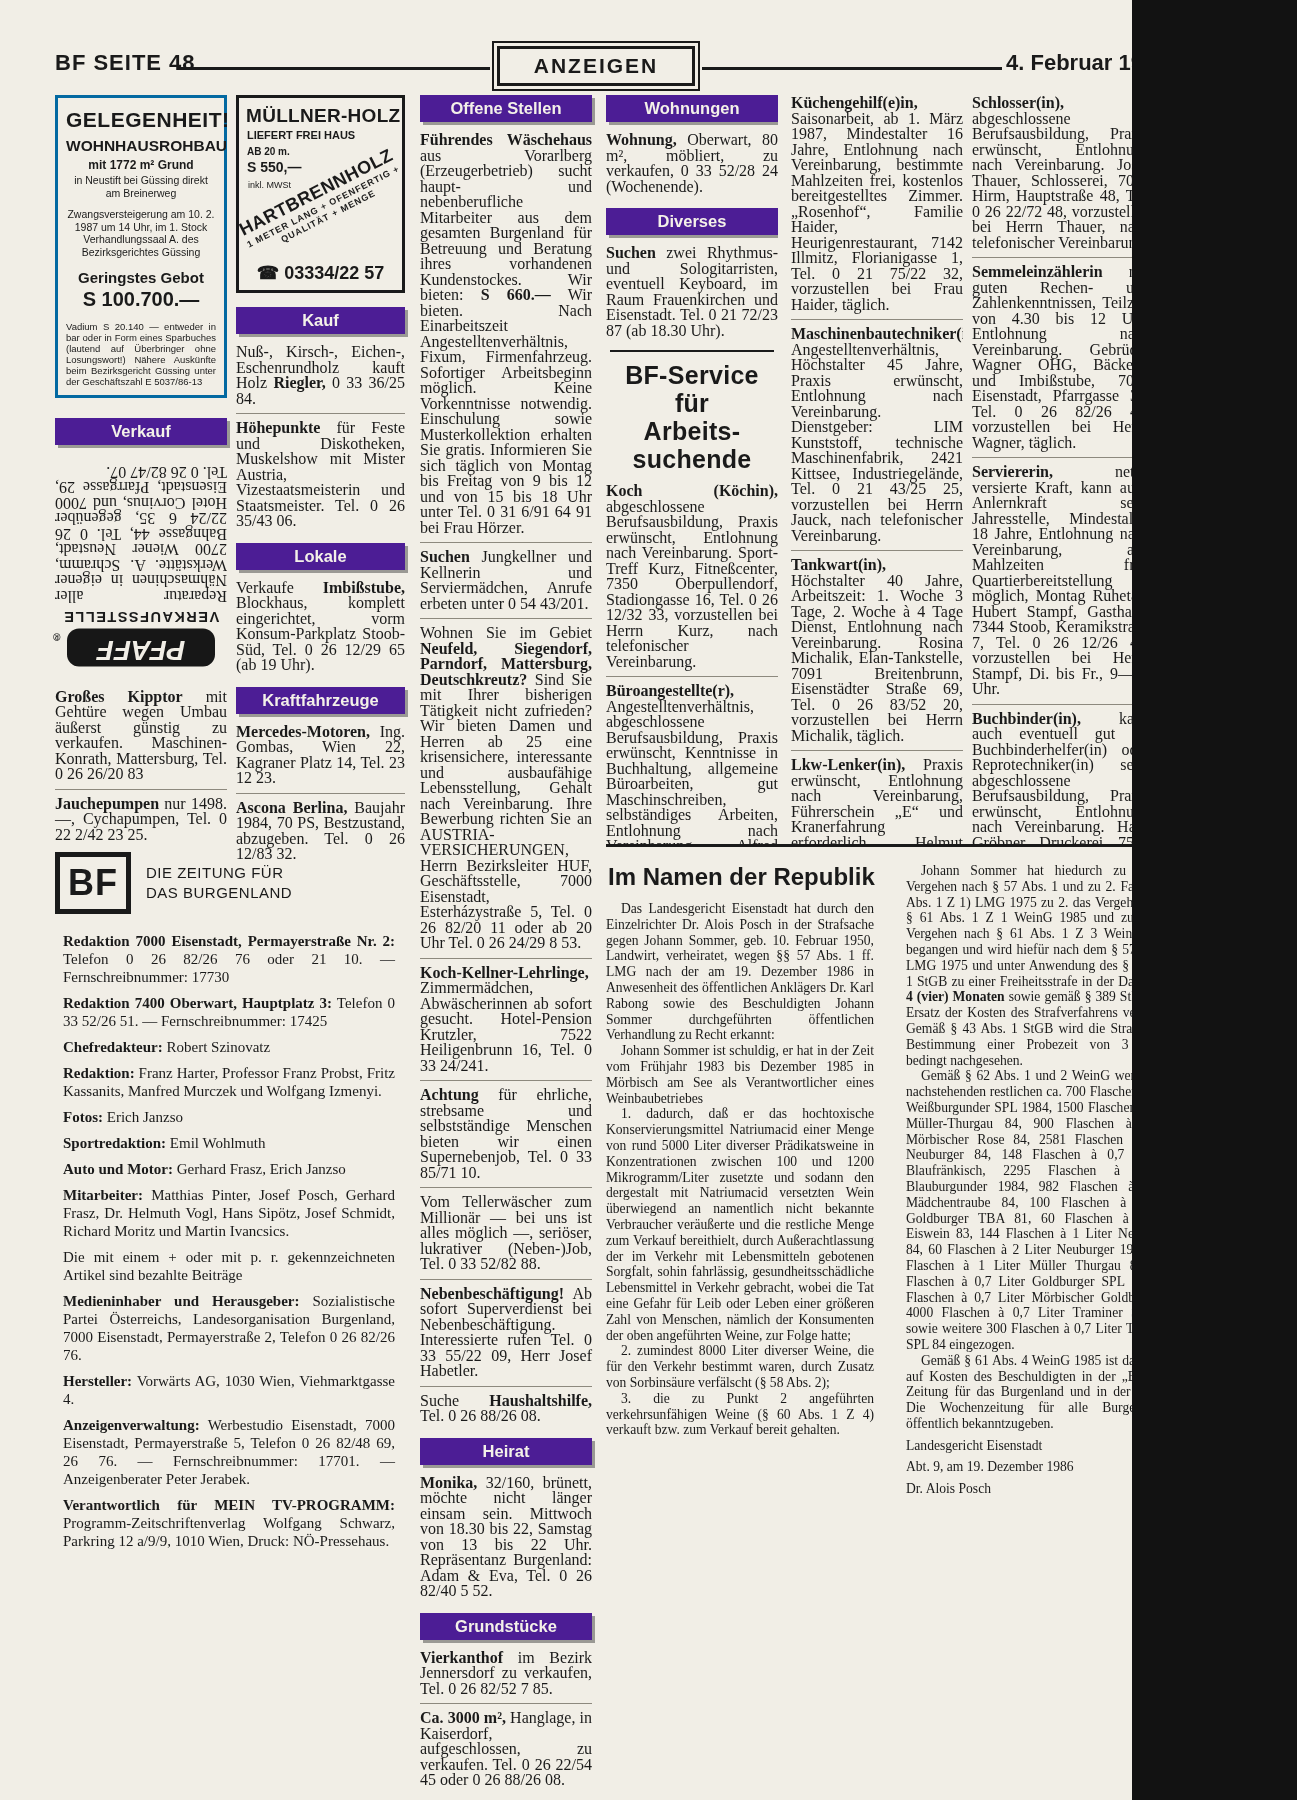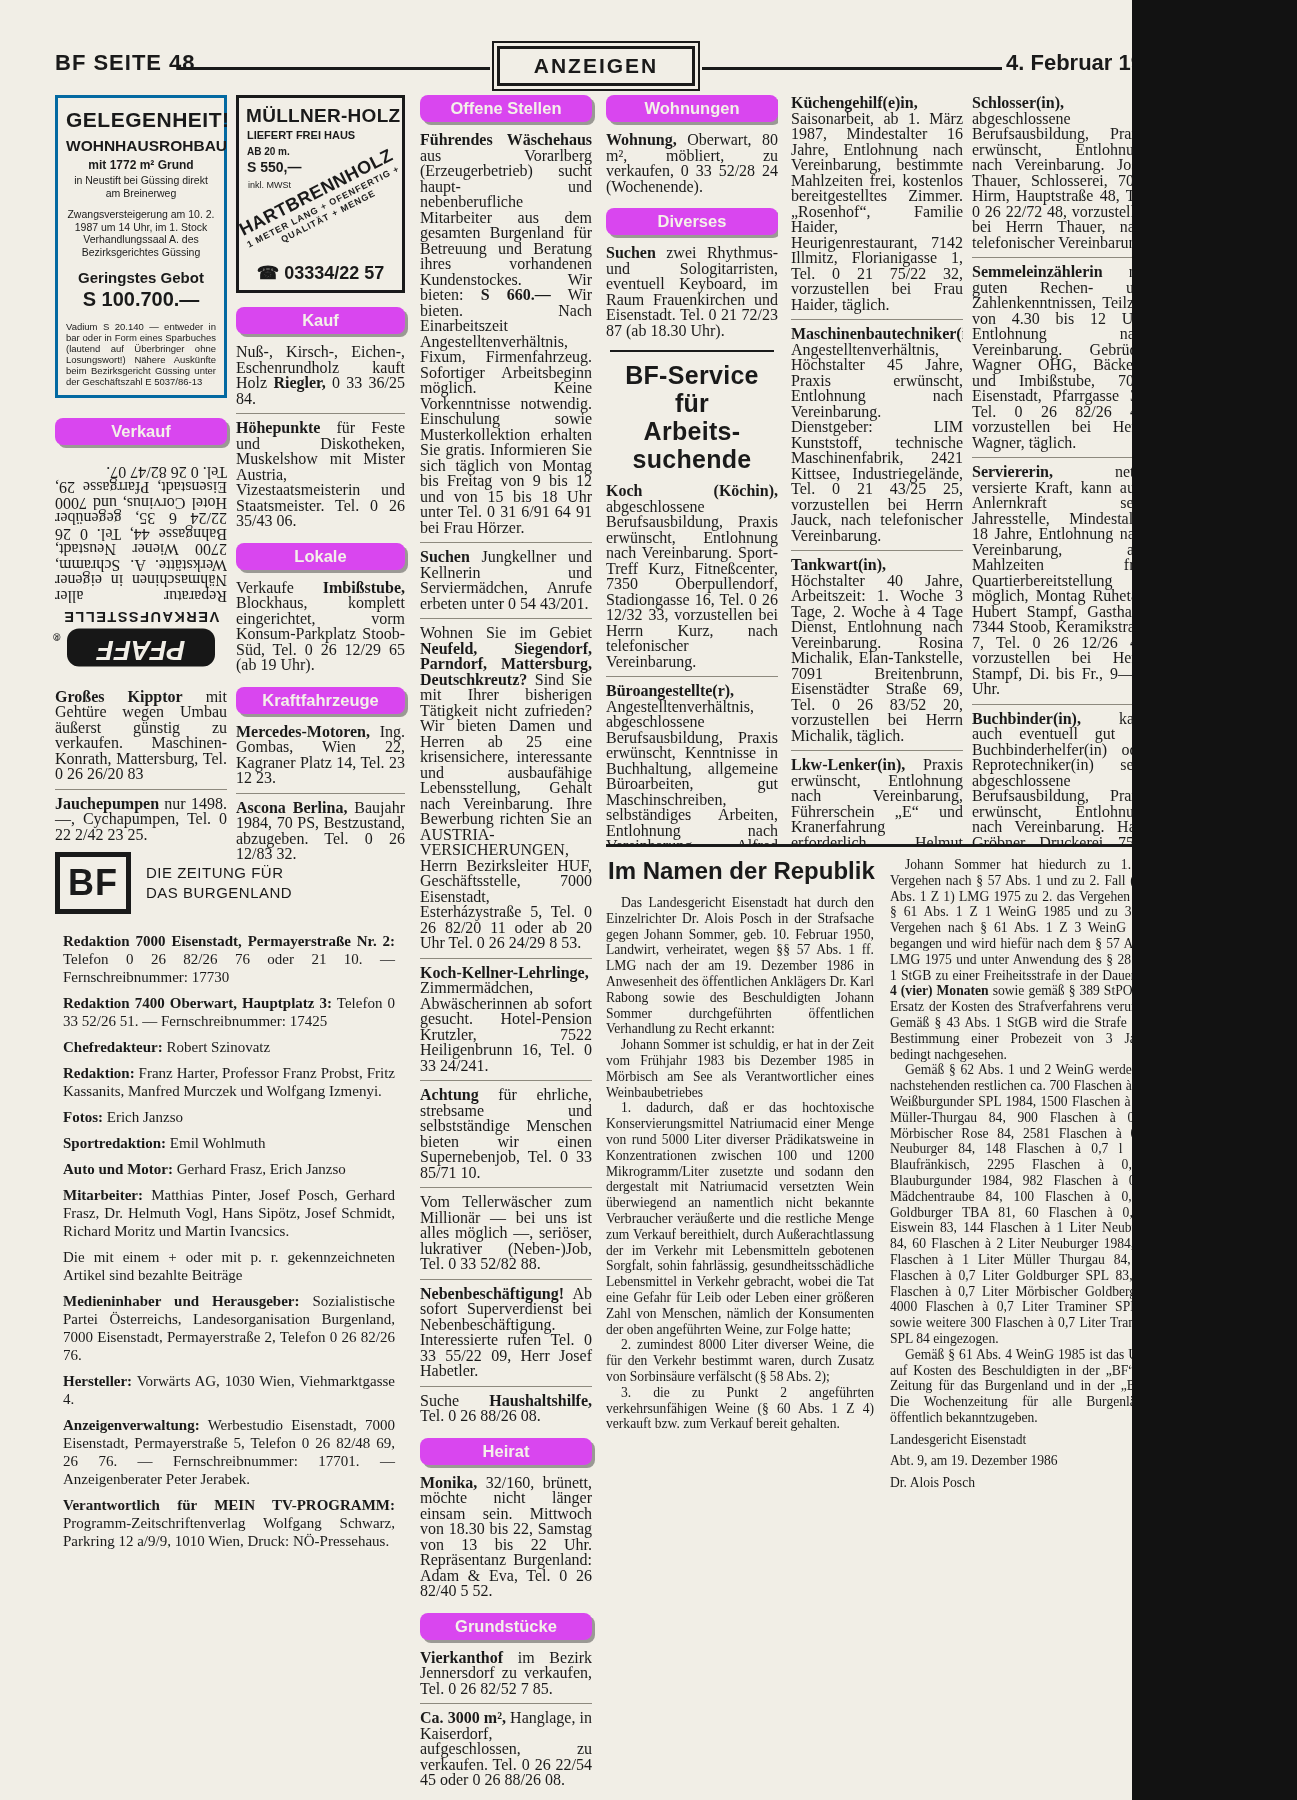--- a/index.html
+++ b/index.html
@@ -8,21 +8,21 @@
   .scan-edge{position:absolute;top:0;left:1132px;right:0;bottom:0;background:#121212;z-index:60}
 
   
   .mast-left{position:absolute;left:55px;top:50px;font-family:"Liberation Sans",sans-serif;font-weight:700;font-size:22px;letter-spacing:1px}
   .mast-right{position:absolute;left:1006px;top:50px;font-family:"Liberation Sans",sans-serif;font-weight:700;font-size:22px;white-space:nowrap}
   .mast-rule{position:absolute;top:67px;height:3px;background:#1a1a1a}
   .mast-box{position:absolute;left:497px;top:46px;width:198px;height:40px;border:3px solid #1a1a1a;outline:2px solid #1a1a1a;outline-offset:3px;background:#f1eee6;display:flex;align-items:center;justify-content:center;font-family:"Liberation Sans",sans-serif;font-weight:700;font-size:21px;letter-spacing:2px;z-index:2}
 
   .col{position:absolute}
   .clipped{overflow:hidden}
-  .bar{background:#d946ef;color:#f4f1e9;font-family:"Liberation Sans",sans-serif;font-weight:700;font-size:16.5px;text-align:center;height:27px;line-height:27px;border-radius:8px;box-shadow:3px 3px 0 rgba(25,25,25,.4);margin:14px 0 10px}
+  .bar{background:#4c1d95;color:#f4f1e9;font-family:"Liberation Sans",sans-serif;font-weight:700;font-size:16.5px;text-align:center;height:27px;line-height:27px;border-radius:0;box-shadow:3px 3px 0 rgba(25,25,25,.4);margin:14px 0 10px}
   .col > .bar:first-child{margin-top:0}
   .ad{font-size:16px;line-height:15.5px;text-align:justify;margin:0 0 7px;hyphens:auto;-webkit-hyphens:auto}
   .ad + .ad{border-top:1px solid #8d897e;padding-top:6px}
 
   
   .auction{border:3px solid #0369a1;padding:10px 8px 8px;text-align:center;font-family:"Liberation Sans",sans-serif;margin-bottom:20px}
   .auc-title{font-weight:700;font-size:21px;letter-spacing:.5px}
   .auc-sub{font-weight:700;font-size:15.5px;margin-top:5px}
   .auc-grund{font-weight:700;font-size:12px;margin-top:3px}
   .auc-loc{font-size:10.5px;line-height:12.5px;margin-top:2px}
@@ -53,21 +53,21 @@
   .mh-mwst{position:absolute;left:9px;top:82px;font-size:9px}
   .mh-diag{position:absolute;left:-14px;top:132px;width:216px;transform:rotate(-27deg);transform-origin:left center;text-align:center}
   .mh-big{font-weight:700;font-size:18px;letter-spacing:.5px}
   .mh-small{font-weight:700;font-size:9px;letter-spacing:1px;line-height:11px}
   .mh-phone{position:absolute;left:0;right:0;bottom:6px;text-align:center;font-weight:700;font-size:18px}
 
   
   .bfservice{border-top:2px solid #1a1a1a;margin:12px 4px 10px;padding-top:9px;text-align:center;font-family:"Liberation Sans",sans-serif;font-weight:700;font-size:25px;line-height:28px;letter-spacing:.3px}
 
   
-  .republik{position:absolute;left:606px;top:844px;width:580px;background:#f1eee6;border-top:3px solid #1a1a1a;padding-top:10px;display:flex;gap:16px;z-index:5}
+  .republik{position:absolute;left:606px;top:844px;width:580px;background:#f1eee6;border-top:3px solid #1a1a1a;padding-top:16px;display:flex;gap:32px;z-index:5}
   .rep-left{flex:none;width:268px}
   .rep-right{flex:none;width:270px}
   .rep-title{font-family:"Liberation Sans",sans-serif;font-weight:700;font-size:24px;margin:0 0 10px 2px;white-space:nowrap}
   .rp{font-size:13.6px;line-height:15.8px;text-align:justify;margin:0;hyphens:auto;-webkit-hyphens:auto}
   .ind{text-indent:15px}
   .sig{text-align:left;text-indent:0;margin-top:6px}
 </style>
 </head>
 <body>
 

